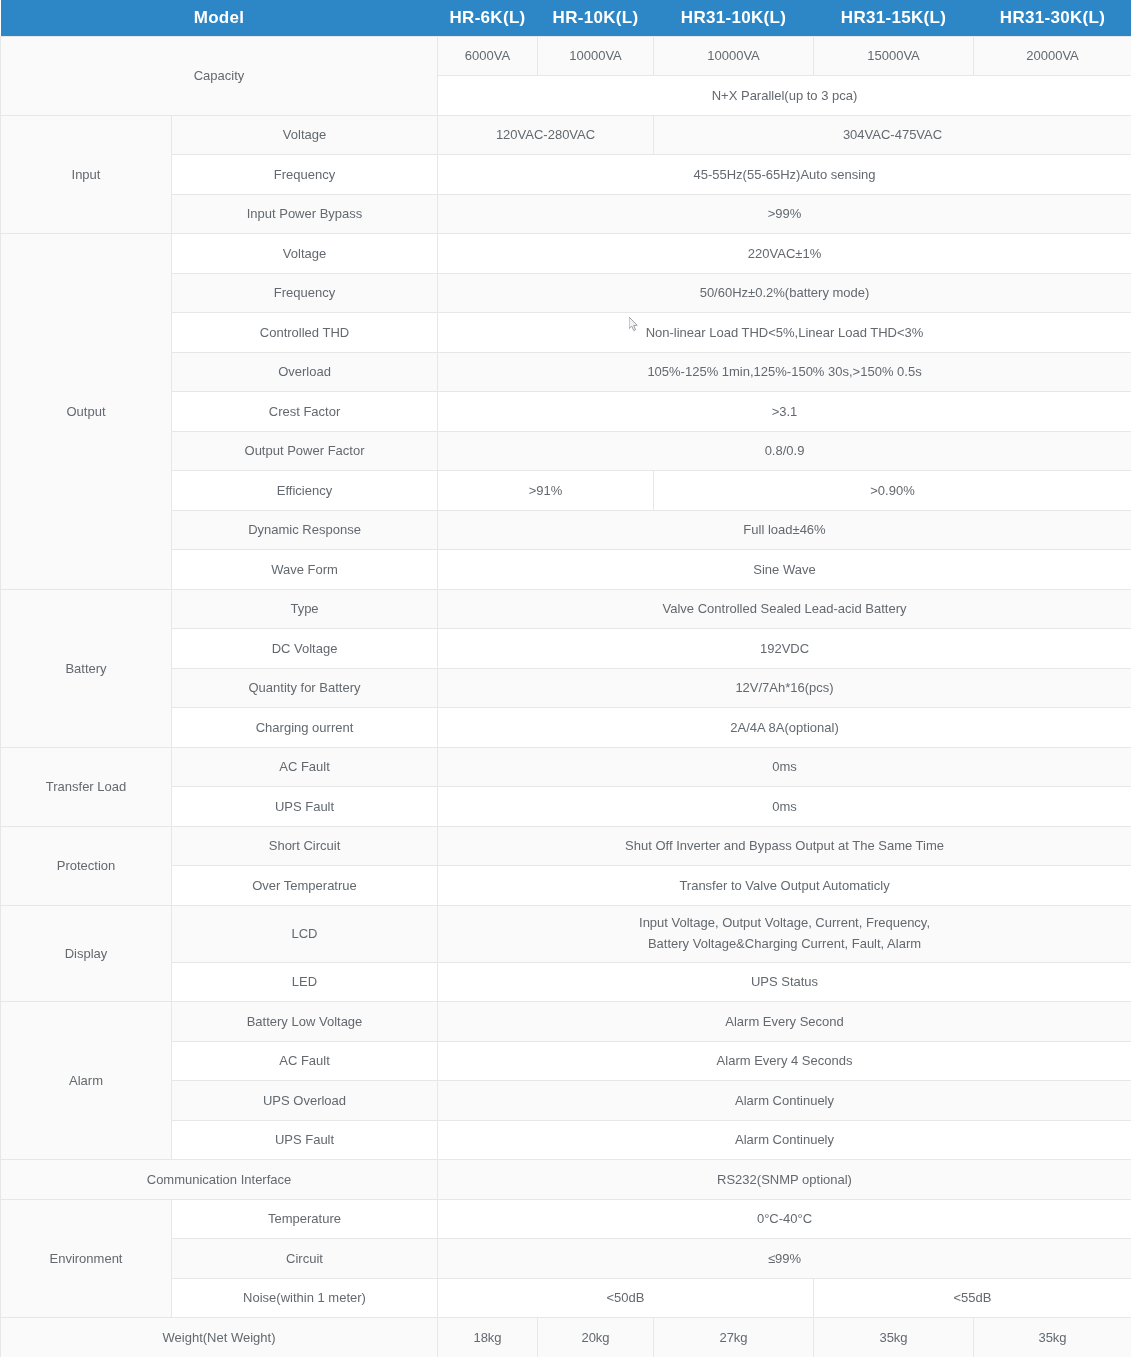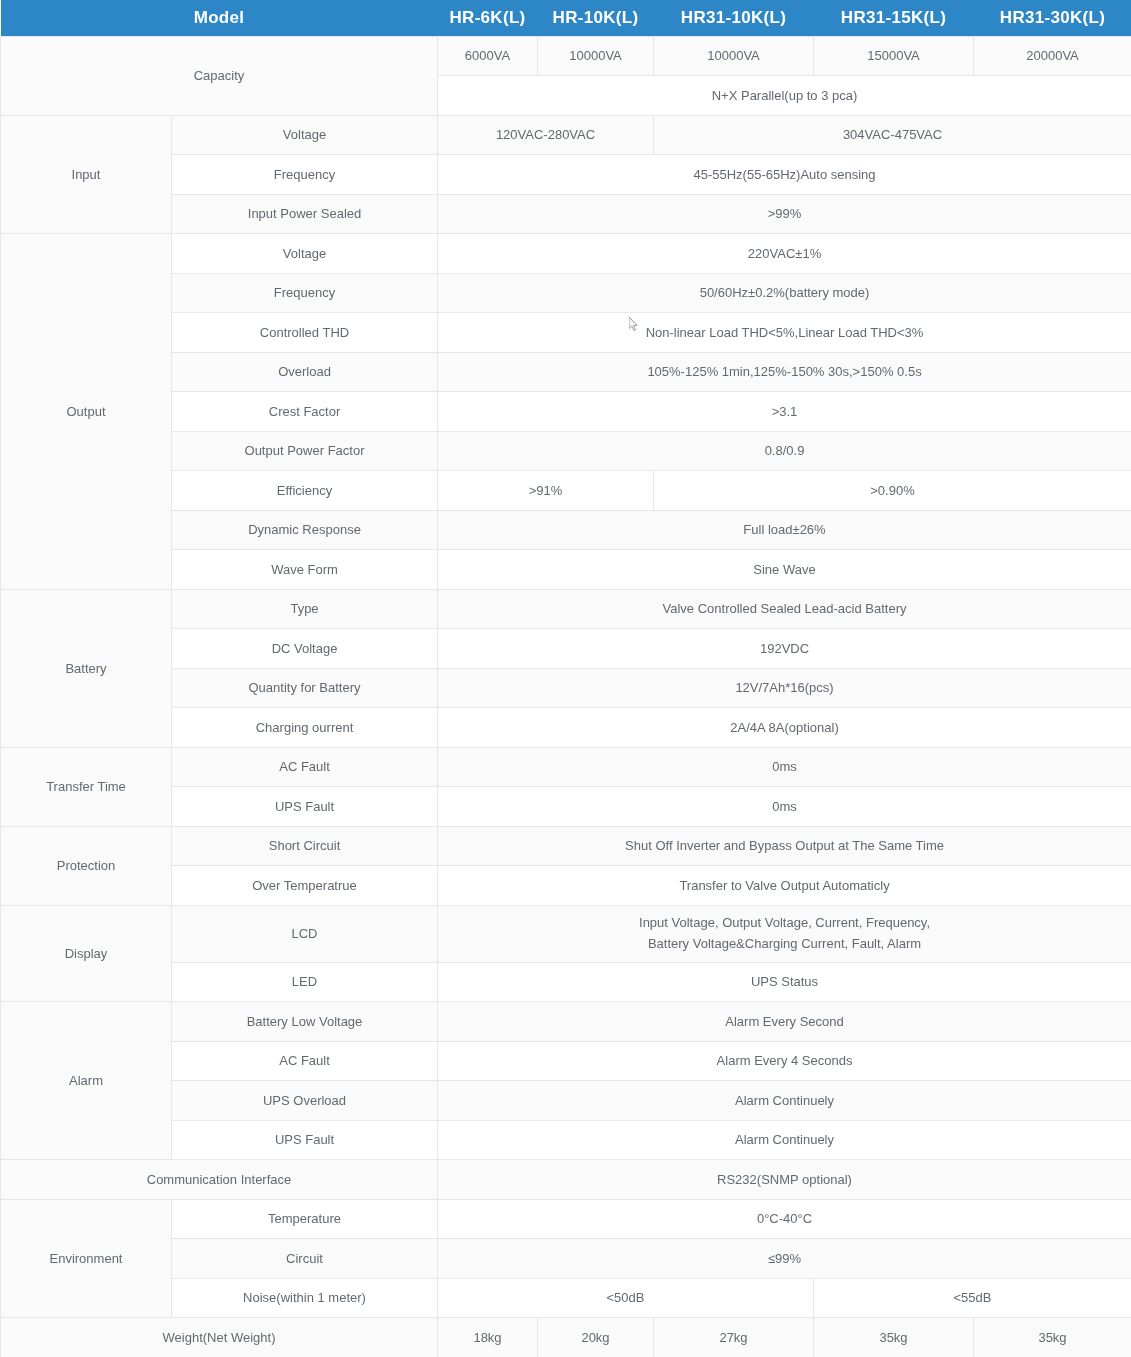--- a/index.html
+++ b/index.html
@@ -80,21 +80,21 @@
         <td class="sec" rowspan="3">Input</td>
         <td>Voltage</td>
         <td colspan="2">120VAC-280VAC</td>
         <td colspan="3">304VAC-475VAC</td>
       </tr>
       <tr>
         <td>Frequency</td>
         <td colspan="5">45-55Hz(55-65Hz)Auto sensing</td>
       </tr>
       <tr>
-        <td>Input Power Sealed</td>
+        <td>Input Power Bypass</td>
         <td colspan="5">&gt;99%</td>
       </tr>
 
       <tr>
         <td class="sec" rowspan="9">Output</td>
         <td>Voltage</td>
         <td colspan="5">220VAC±1%</td>
       </tr>
       <tr>
         <td>Frequency</td>
@@ -116,21 +116,21 @@
         <td>Output Power Factor</td>
         <td colspan="5">0.8/0.9</td>
       </tr>
       <tr>
         <td>Efficiency</td>
         <td colspan="2">&gt;91%</td>
         <td colspan="3">&gt;0.90%</td>
       </tr>
       <tr>
         <td>Dynamic Response</td>
-        <td colspan="5">Full load±26%</td>
+        <td colspan="5">Full load±46%</td>
       </tr>
       <tr>
         <td>Wave Form</td>
         <td colspan="5">Sine Wave</td>
       </tr>
 
       <tr>
         <td class="sec" rowspan="4">Battery</td>
         <td>Type</td>
         <td colspan="5">Valve Controlled Sealed Lead-acid Battery</td>
@@ -142,21 +142,21 @@
       <tr>
         <td>Quantity for Battery</td>
         <td colspan="5">12V/7Ah*16(pcs)</td>
       </tr>
       <tr>
         <td>Charging ourrent</td>
         <td colspan="5">2A/4A 8A(optional)</td>
       </tr>
 
       <tr>
-        <td class="sec" rowspan="2">Transfer Time</td>
+        <td class="sec" rowspan="2">Transfer Load</td>
         <td>AC Fault</td>
         <td colspan="5">0ms</td>
       </tr>
       <tr>
         <td>UPS Fault</td>
         <td colspan="5">0ms</td>
       </tr>
 
       <tr>
         <td class="sec" rowspan="2">Protection</td>

